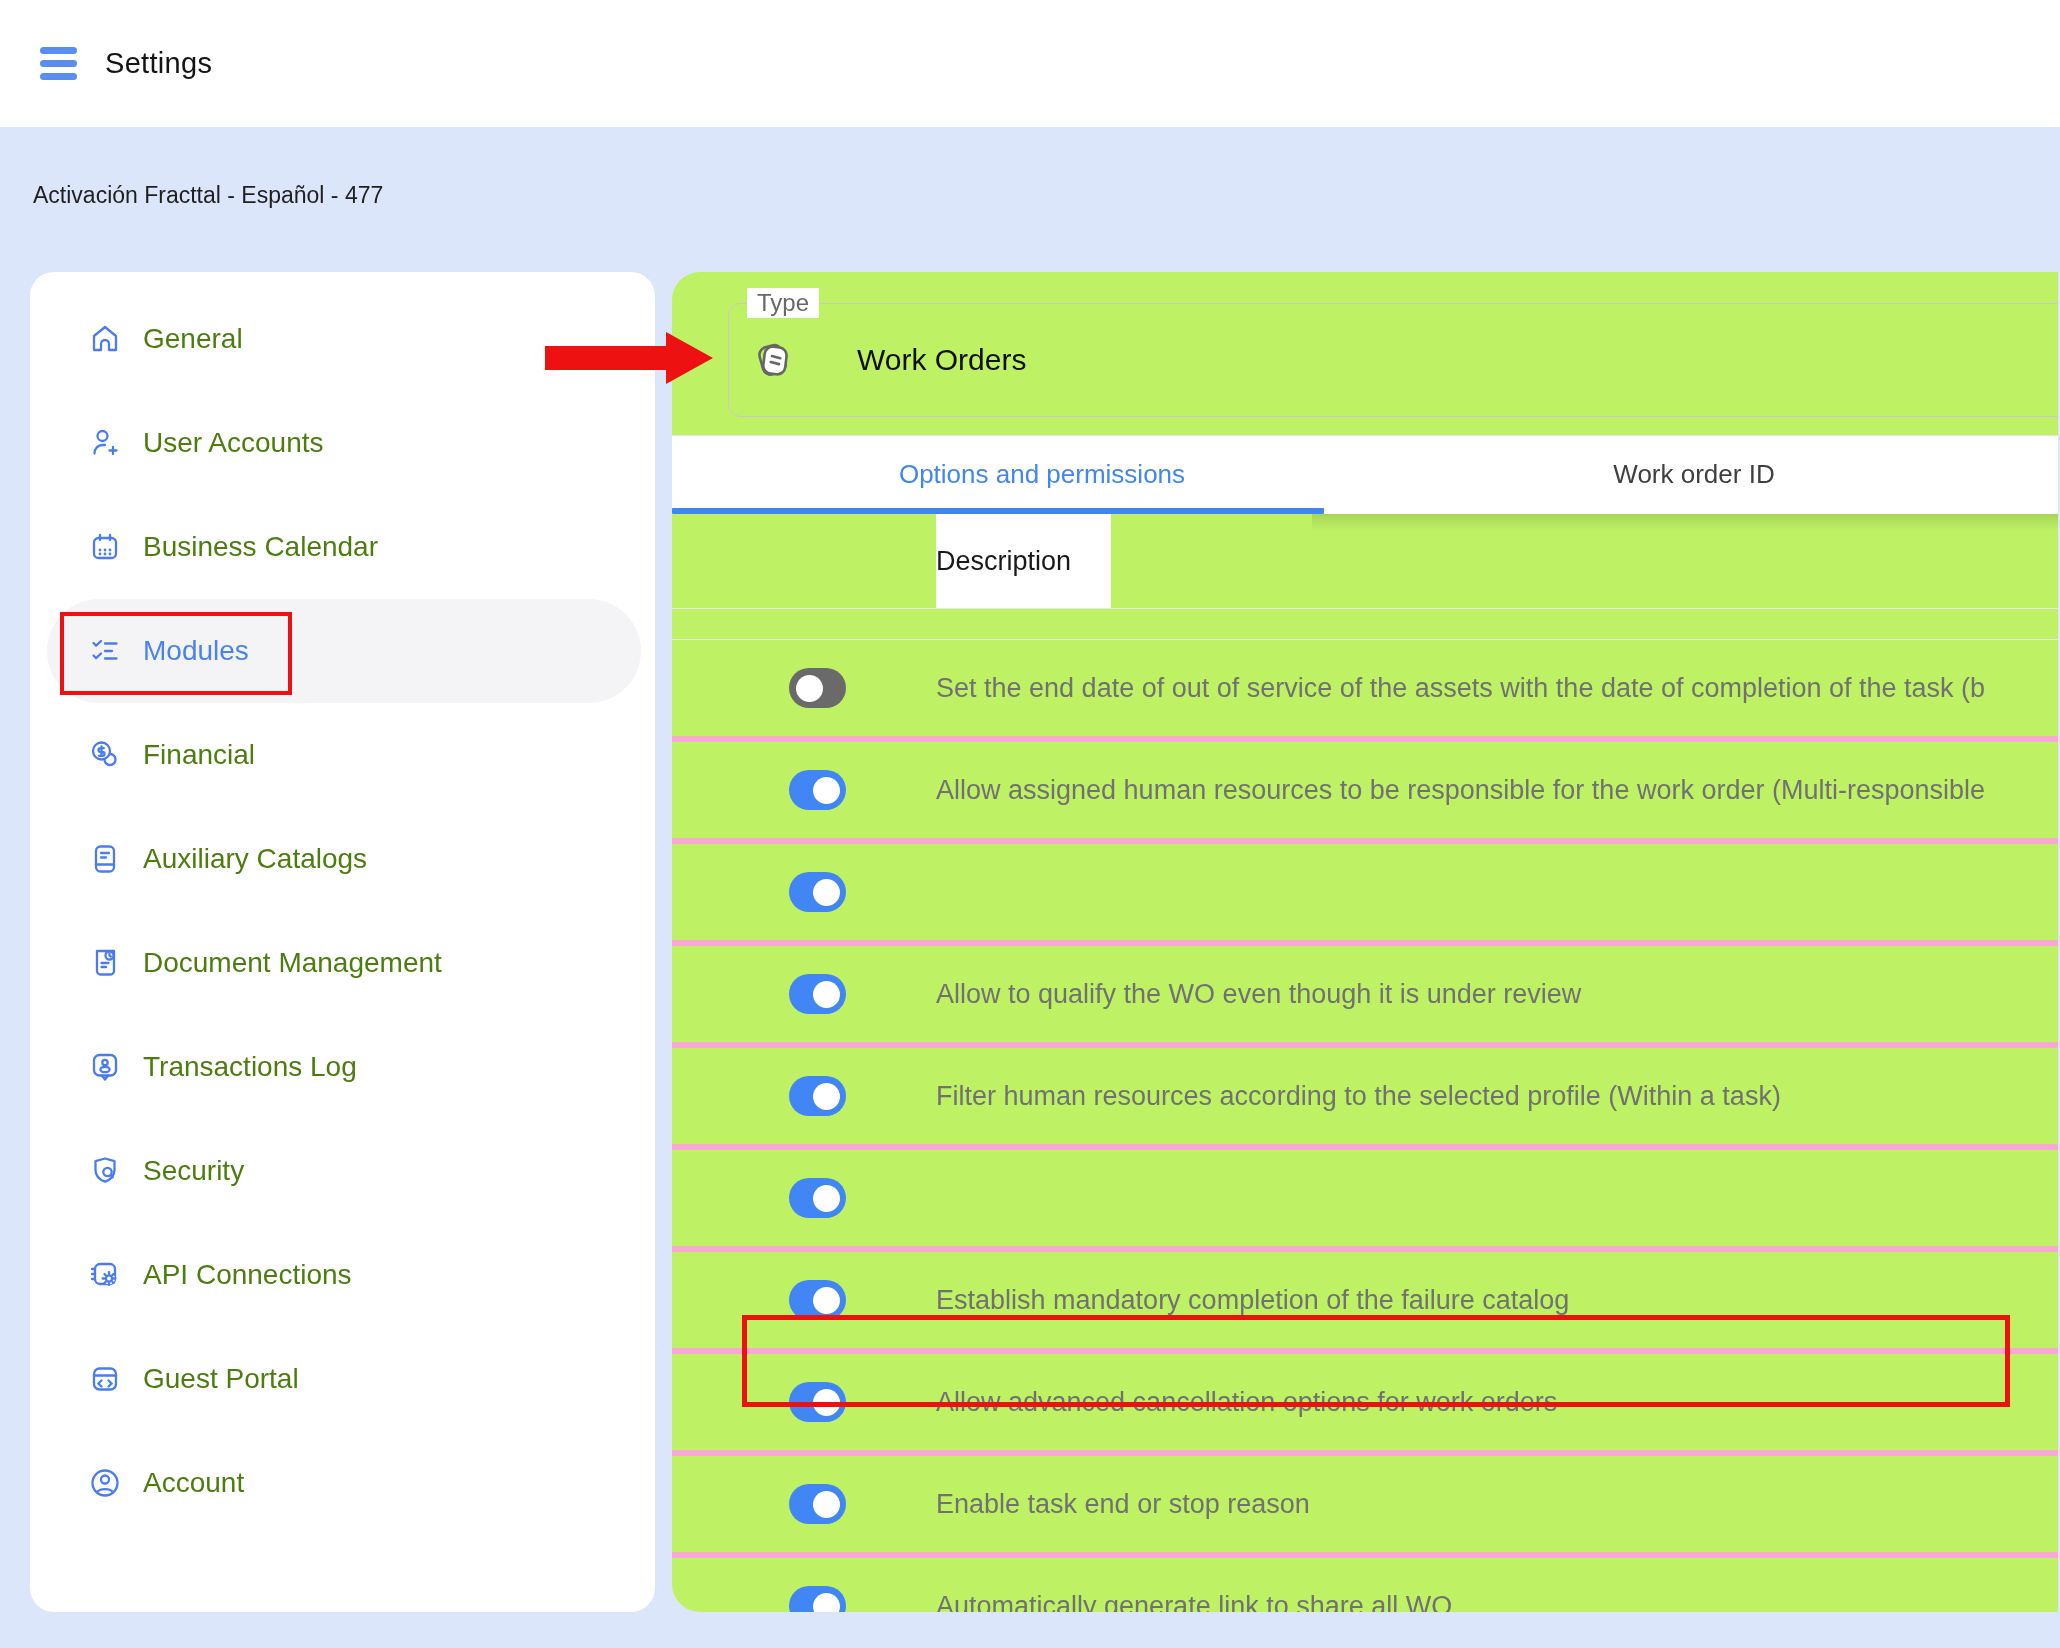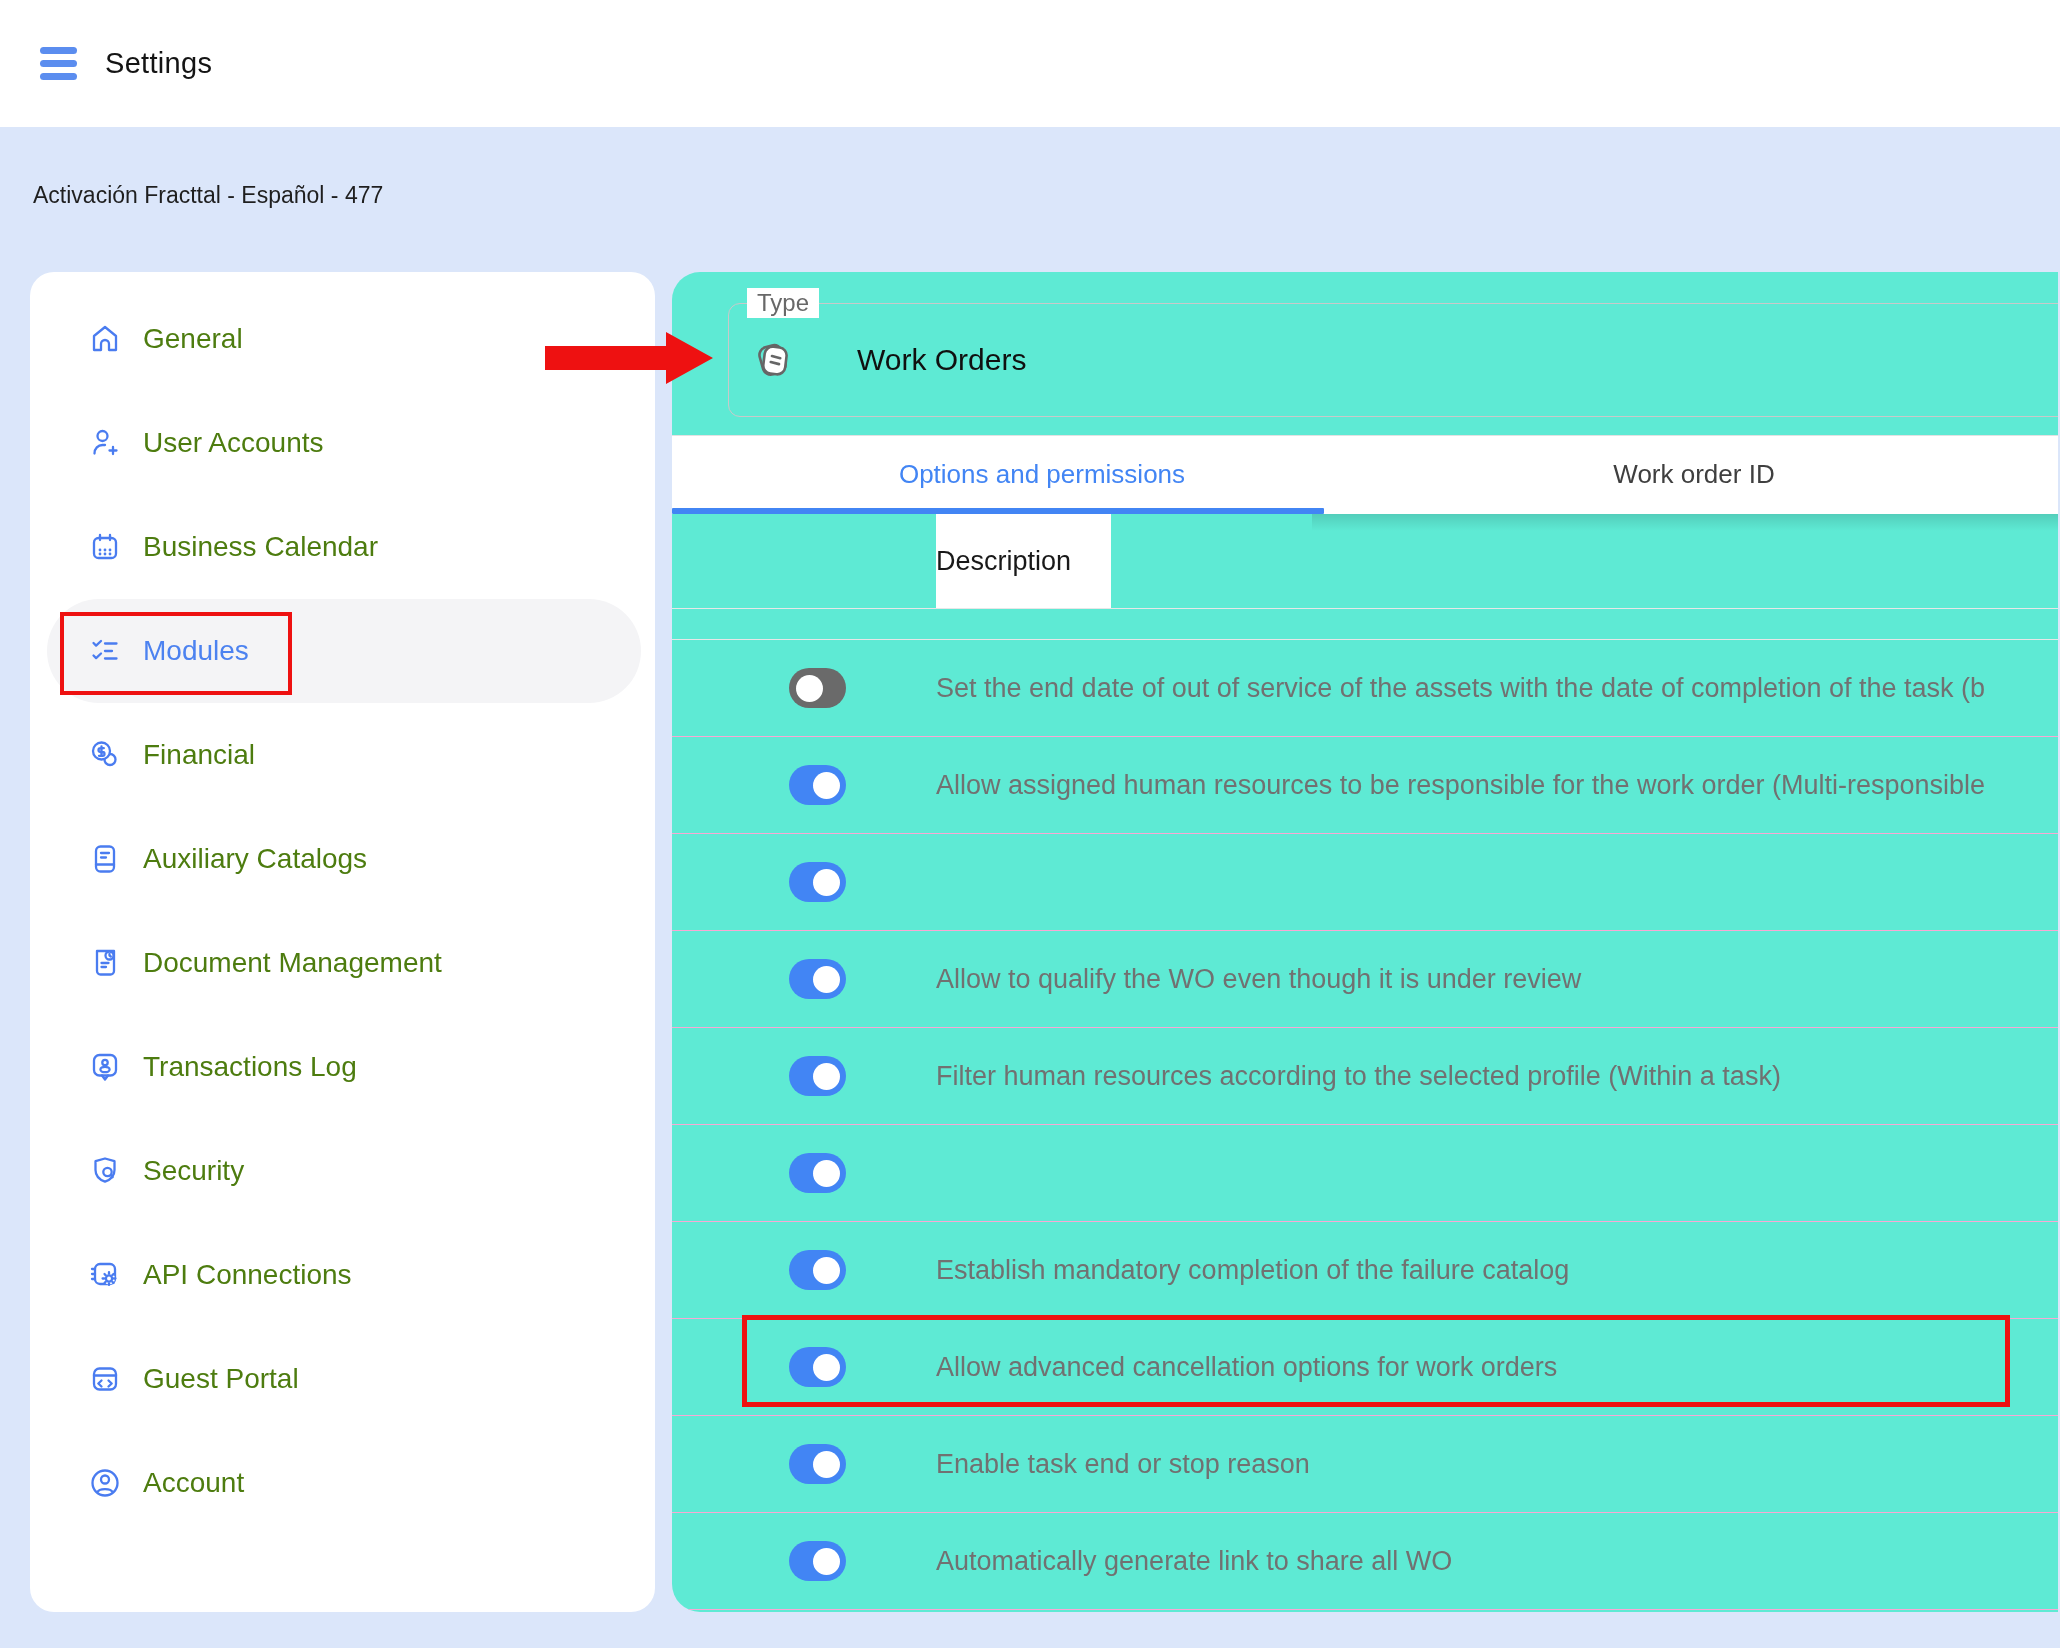--- a/index.html
+++ b/index.html
@@ -28,21 +28,21 @@
     height:104px;margin:0 14px 0 17px;border-radius:52px;
     display:flex;align-items:center;padding-left:41px;gap:21px;cursor:pointer;box-sizing:border-box;
   }
   .sb-item.active{background:#f4f4f6;}
   .sb-icon{width:34px;height:34px;flex:0 0 34px;display:inline-flex;}
   .sb-icon svg{width:34px;height:34px;}
   .sb-label{font-size:28px;color:#4d7c0f;white-space:nowrap;}
   .sb-item.active .sb-label{color:#4c82f0;}
   
   .main-card{
-    position:absolute;left:672px;top:272px;right:2px;height:1340px;background:#5eead4;
+    position:absolute;left:672px;top:272px;right:2px;height:1340px;background:#bef264;
     border-radius:28px 0 0 28px;overflow:hidden;
   }
   .type-fieldset{
     position:absolute;left:56px;top:31px;right:-24px;height:114px;
     border:1px solid #c9c9c9;border-radius:12px;box-sizing:border-box;
   }
   .type-legend{
     position:absolute;top:-16px;left:18px;background:#ffffff;padding:0 10px;
     font-size:24px;color:#686868;line-height:30px;
   }
@@ -58,21 +58,21 @@
   .tab.inactive{color:#3f3f3f;}
   .tab-underline{position:absolute;left:0;top:236px;width:652px;height:6px;background:#4285f4;border-radius:1px;}
   .tab-shadow{position:absolute;left:640px;right:0;top:242px;height:17px;
     background:linear-gradient(rgba(0,0,0,0.12),rgba(0,0,0,0));}
   
   .desc-header{position:absolute;left:264px;top:242px;height:94px;line-height:94px;
     font-size:27px;font-weight:500;color:#191919;background:#fff;padding-right:40px;}
   .sep-a{position:absolute;left:0;right:0;top:336px;height:0;border-top:1px solid #e7e7e7;}
   
   .rows{position:absolute;left:0;right:0;top:367px;border-top:1px solid #e7e7e7;}
-  .perm-row{position:relative;height:96px;border-bottom:1px solid #f9a8d4;}
+  .perm-row{position:relative;height:96px;border-bottom:6px solid #f9a8d4;}
   .toggle{
     position:absolute;left:117px;top:28px;width:57px;height:40px;border-radius:20px;
     background:#6a6a6a;cursor:pointer;
   }
   .toggle .thumb{
     position:absolute;top:6.5px;width:27px;height:27px;border-radius:50%;background:#ffffff;left:7px;
   }
   .toggle.on{background:#4285f4;}
   .toggle.on .thumb{left:auto;right:6px;}
   .perm-text{

